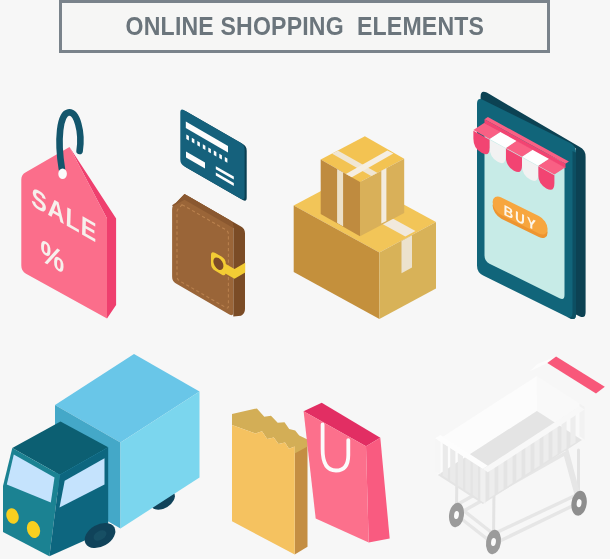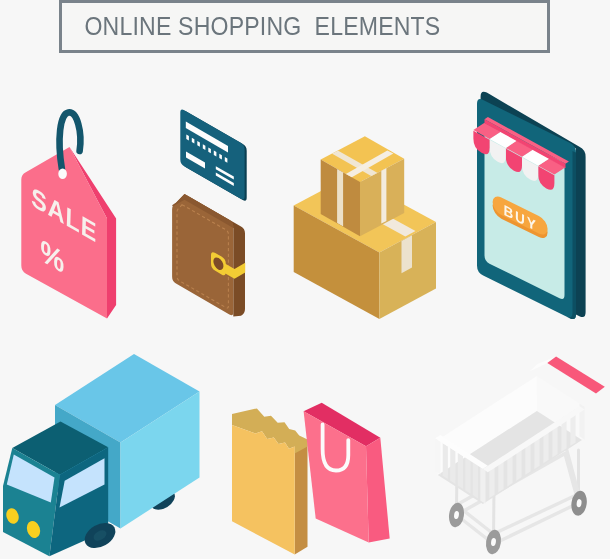--- a/index.html
+++ b/index.html
@@ -1,22 +1,22 @@
 <!DOCTYPE html>
 <html><head>
 <meta charset="utf-8">
 <title>Online Shopping Elements</title>
 <style>
   html,body{margin:0;padding:0;}
   body{width:610px;height:559px;background:#f7f7f7;font-family:"Liberation Sans",sans-serif;overflow:hidden;position:relative;}
   #stage{position:absolute;left:0;top:0;width:610px;height:559px;}
   .title-box{position:absolute;left:59px;top:0px;width:491px;height:53px;border:3.4px solid #7a838b;background:#f6f6f5;box-sizing:border-box;z-index:5;}
   .art{position:absolute;left:0;top:0;}
-  .title-text{position:absolute;left:0;top:0;width:100%;height:100%;display:flex;align-items:center;
-    font-size:26px;letter-spacing:0.2px;color:#6b757c;font-family:"Liberation Sans",sans-serif;font-weight:400;}
+  .title-text{position:absolute;left:0;top:0;width:100%;height:100%;display:flex;align-items:center;justify-content:center;
+    font-size:26px;letter-spacing:0.2px;color:#6b757c;font-family:"Liberation Sans",sans-serif;font-weight:700;}
   .title-text span{display:inline-block;transform:scaleX(0.888);transform-origin:center;white-space:pre;}
   svg{position:absolute;left:0;top:0;}
 </style>
 </head>
 <body>
 
 <div id="stage">
   <div class="title-box">
     <div class="title-text">
         <span>ONLINE SHOPPING  ELEMENTS</span>

